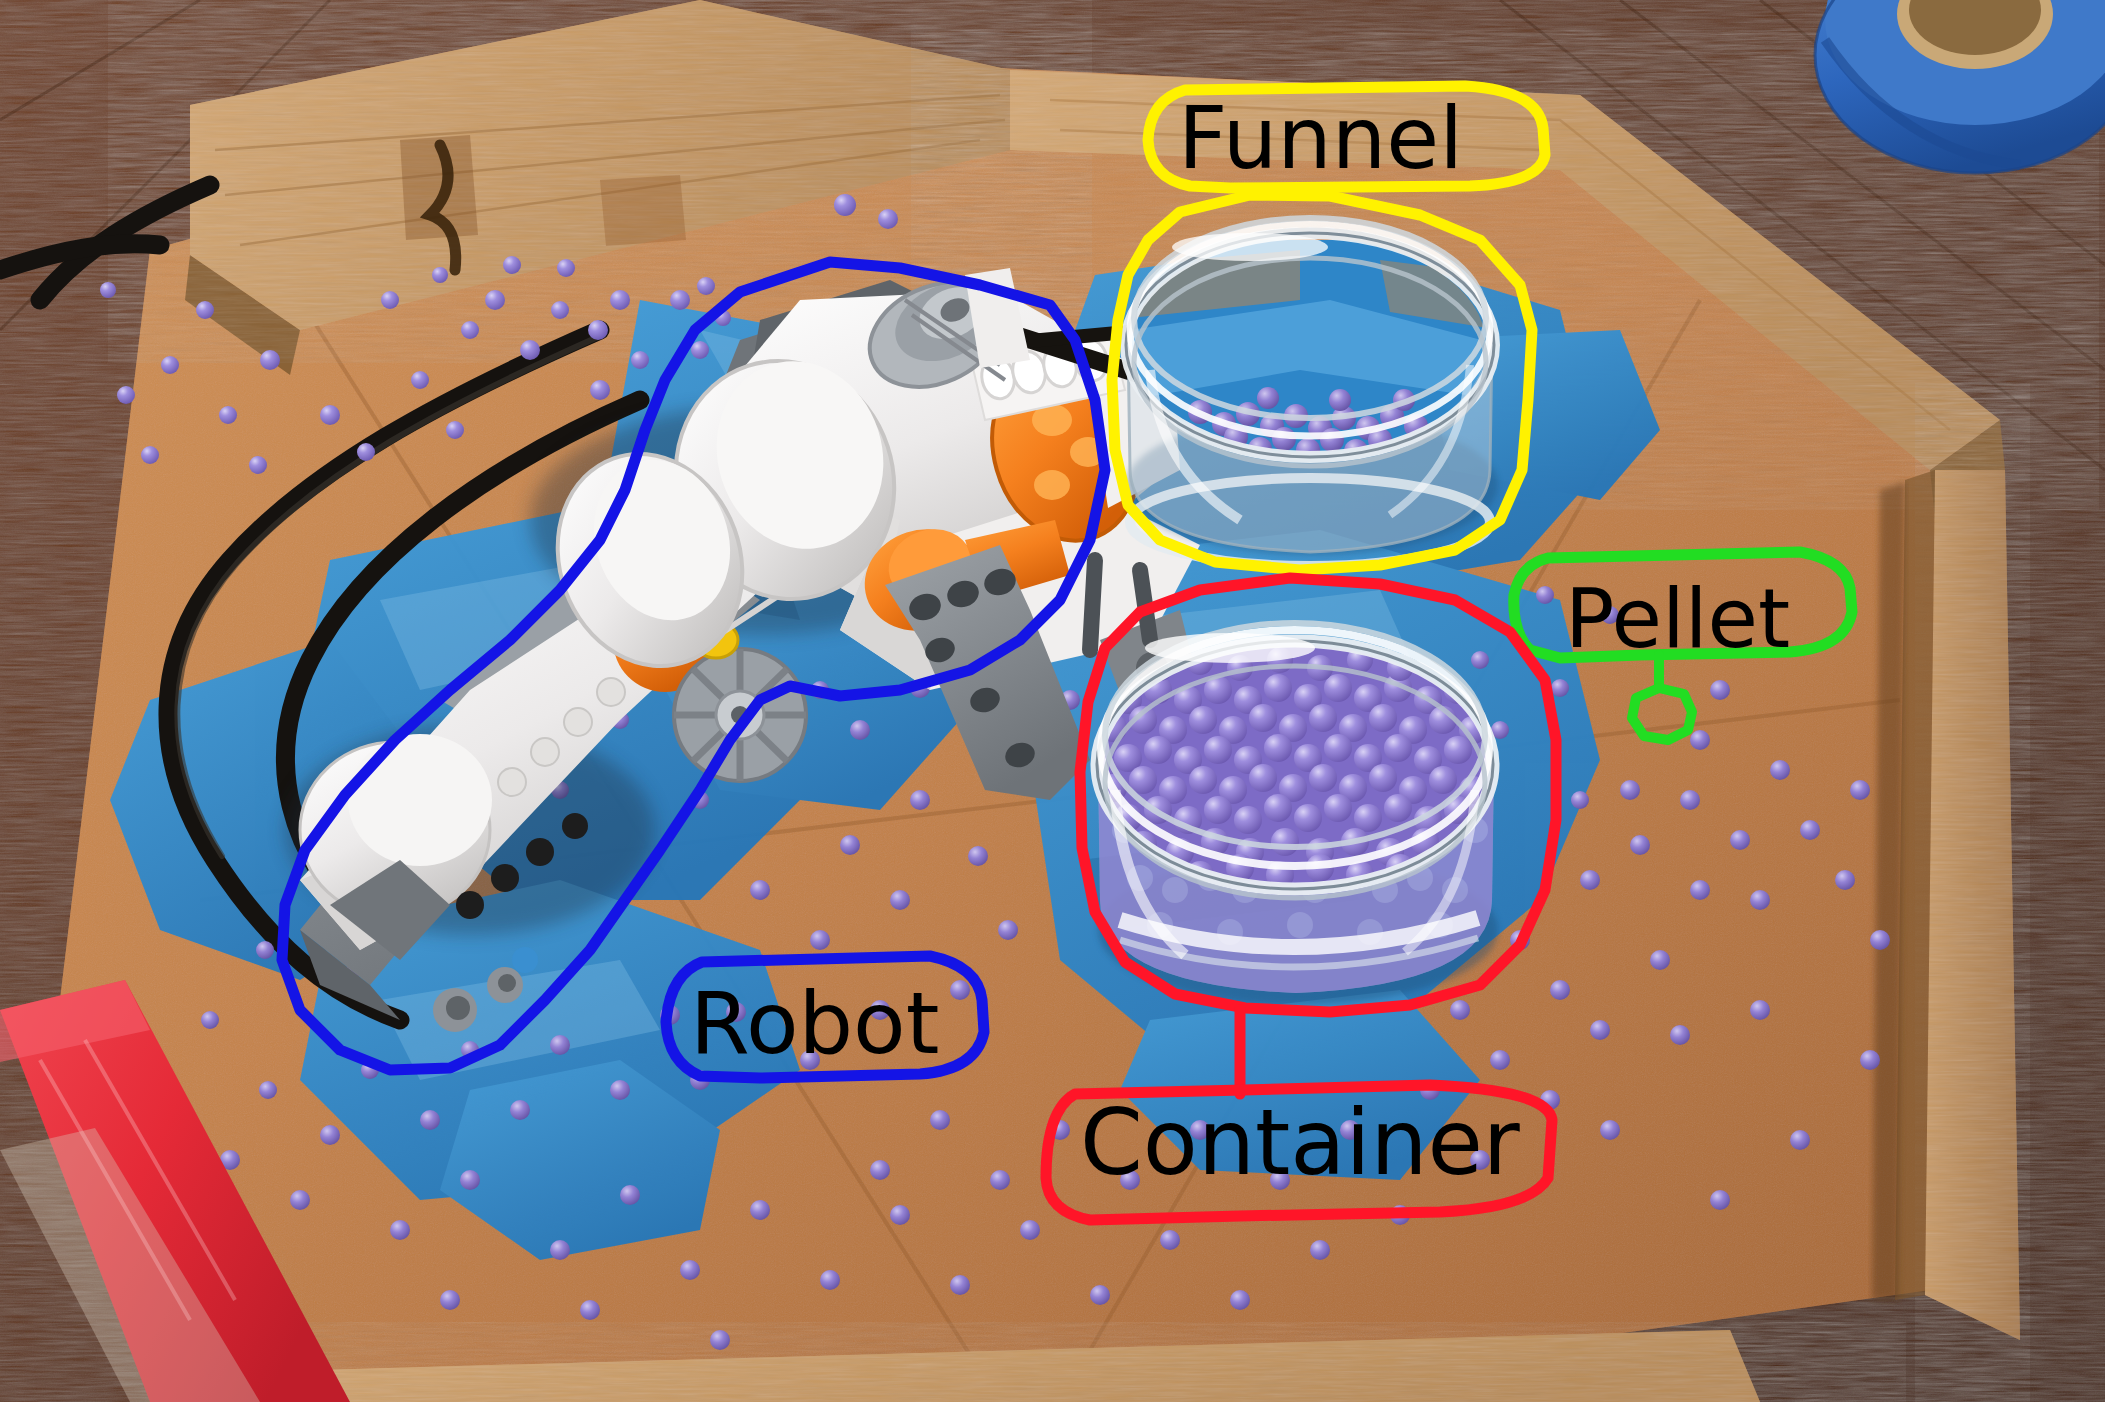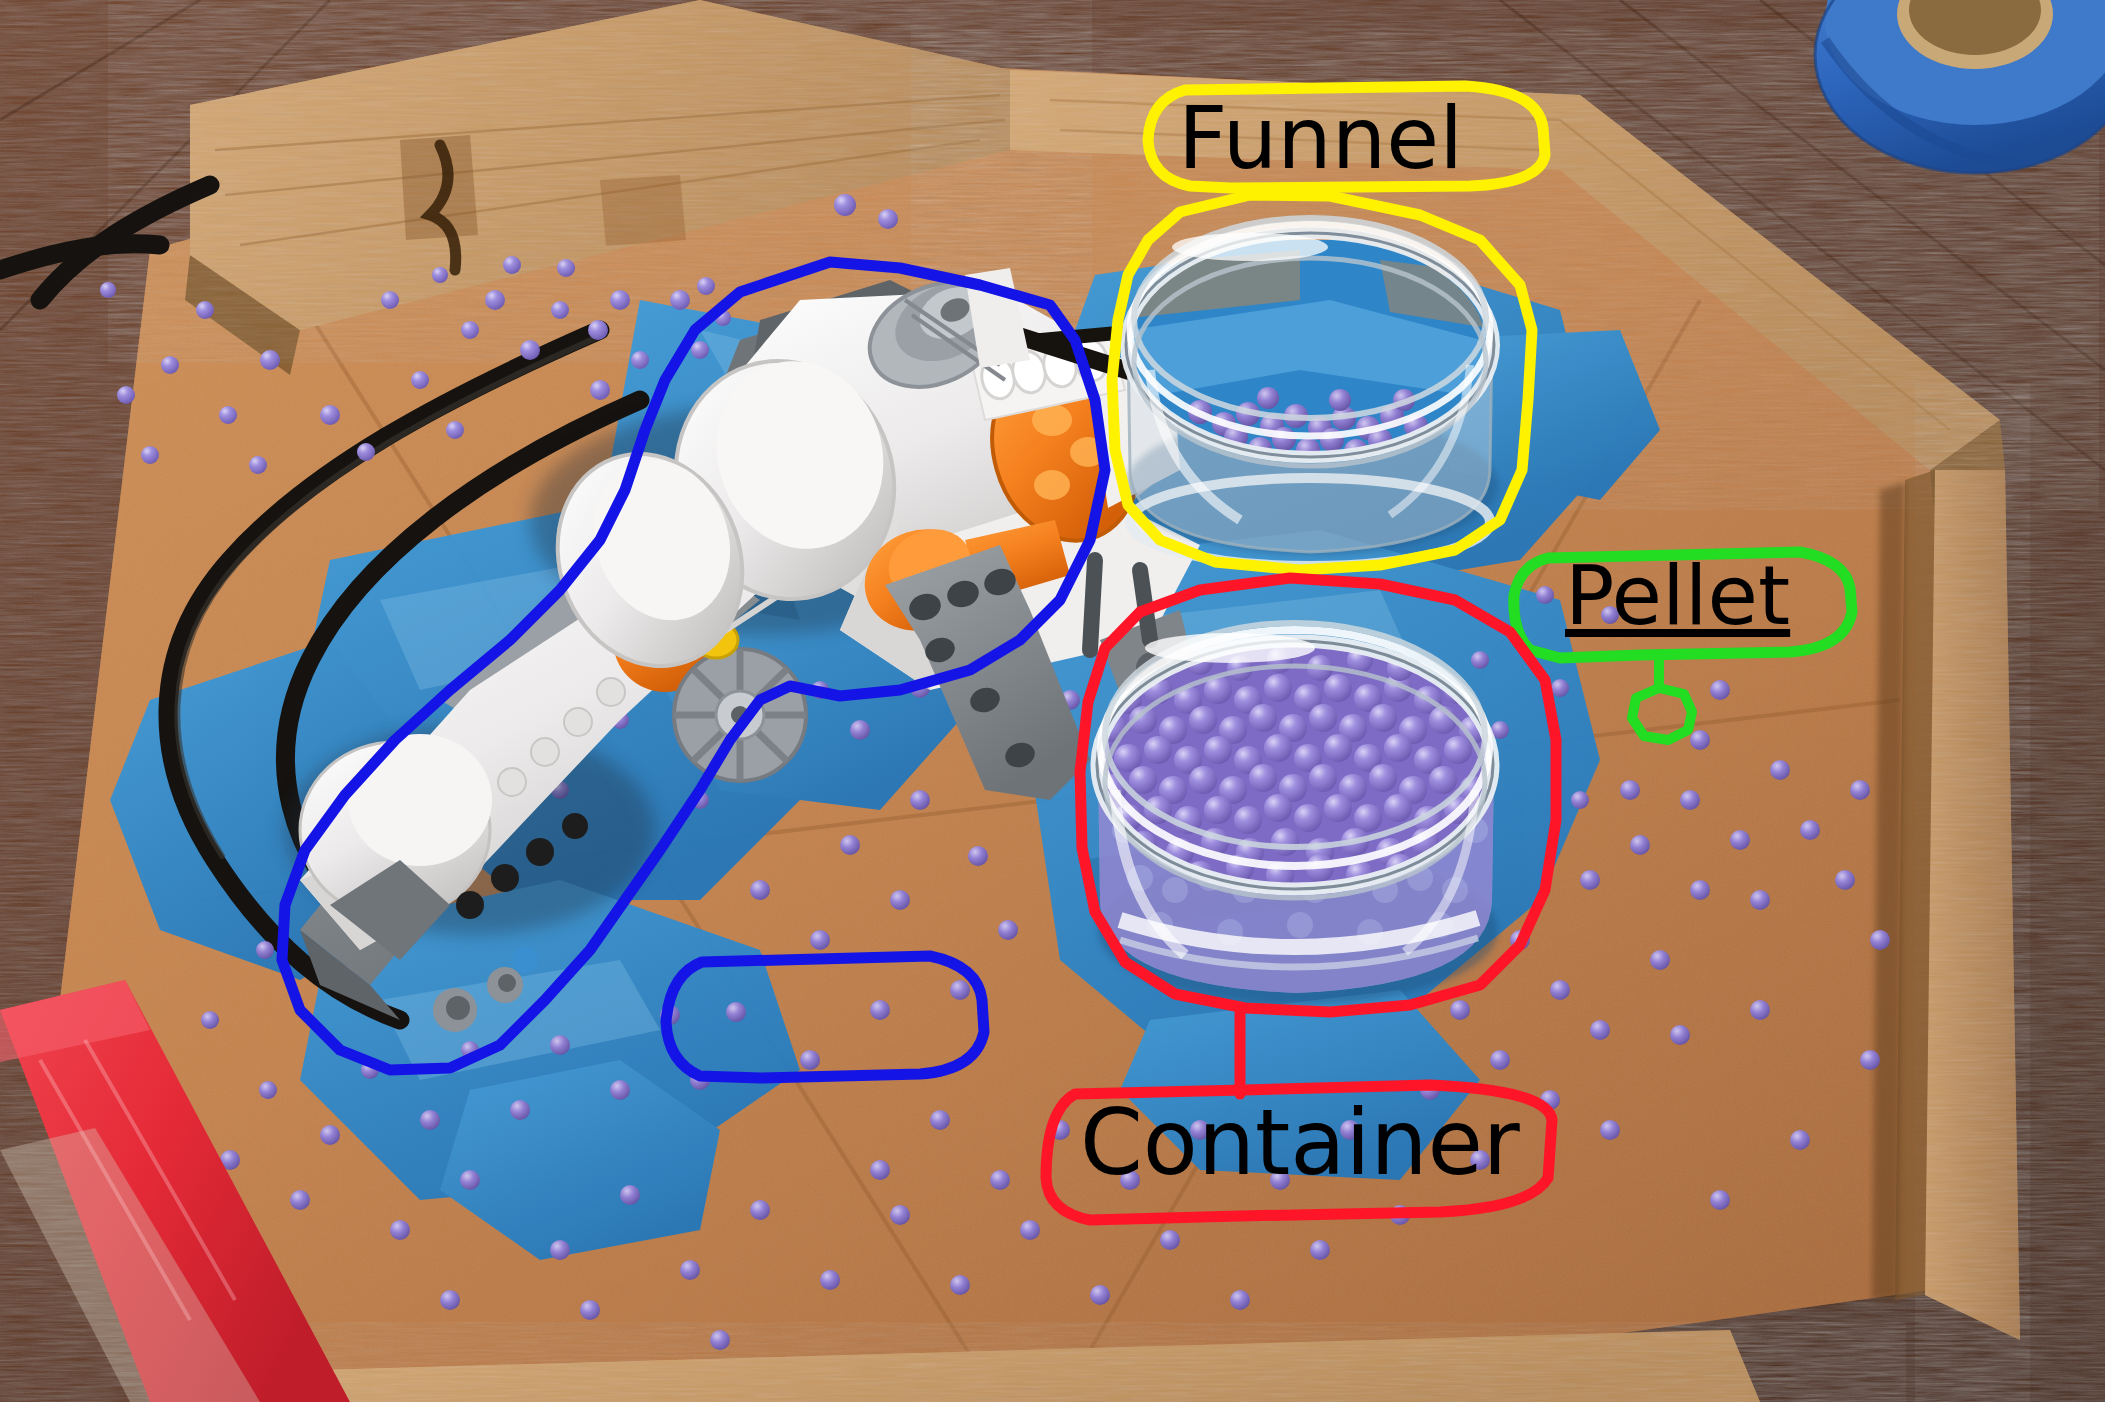--- a/index.html
+++ b/index.html
@@ -17,21 +17,21 @@
   .lbl{
     position:absolute;
     color:#000;
     font-family:"DejaVu Sans","Liberation Sans",sans-serif;
     font-weight:400;
     white-space:nowrap;
     line-height:1;
     pointer-events:none;
   }
   #lbl-funnel{left:1178px;top:95px;font-size:86px;}
-  #lbl-pellet{left:1565px;top:555px;font-size:82px;text-decoration:underline;}
+  #lbl-pellet{left:1565px;top:578px;font-size:82px;}
   #lbl-robot{left:690px;top:980px;font-size:86px;}
   #lbl-container{left:1080px;top:1098px;font-size:90px;text-align:right;}
 </style>
 </head>
 <body>
 
 <div id="stage">
 
   <svg class="layer" viewBox="0 0 2105 1402" preserveAspectRatio="none">
     <defs>
@@ -832,16 +832,17 @@
       <path fill="none" stroke="#ff1528" stroke-width="11" stroke-linejoin="round" stroke-linecap="round" d="M 1075 1094 L 1244 1090 L 1430 1085 Q 1548 1090 1552 1120 L 1548 1178
                Q 1530 1208 1440 1212 L 1240 1216 L 1090 1220 Q 1048 1212 1046 1178
                Q 1046 1110 1075 1094 Z"></path>
     </g>
   </svg>
 
   <div class="lbl" id="lbl-funnel">Funnel</div>
 
   <div class="lbl" id="lbl-pellet">Pellet</div>
 
+  <div class="lbl" id="lbl-robot">Robot</div>
 
   <div class="lbl" id="lbl-container">Container</div>
 
 </div>
 
 </body></html>

